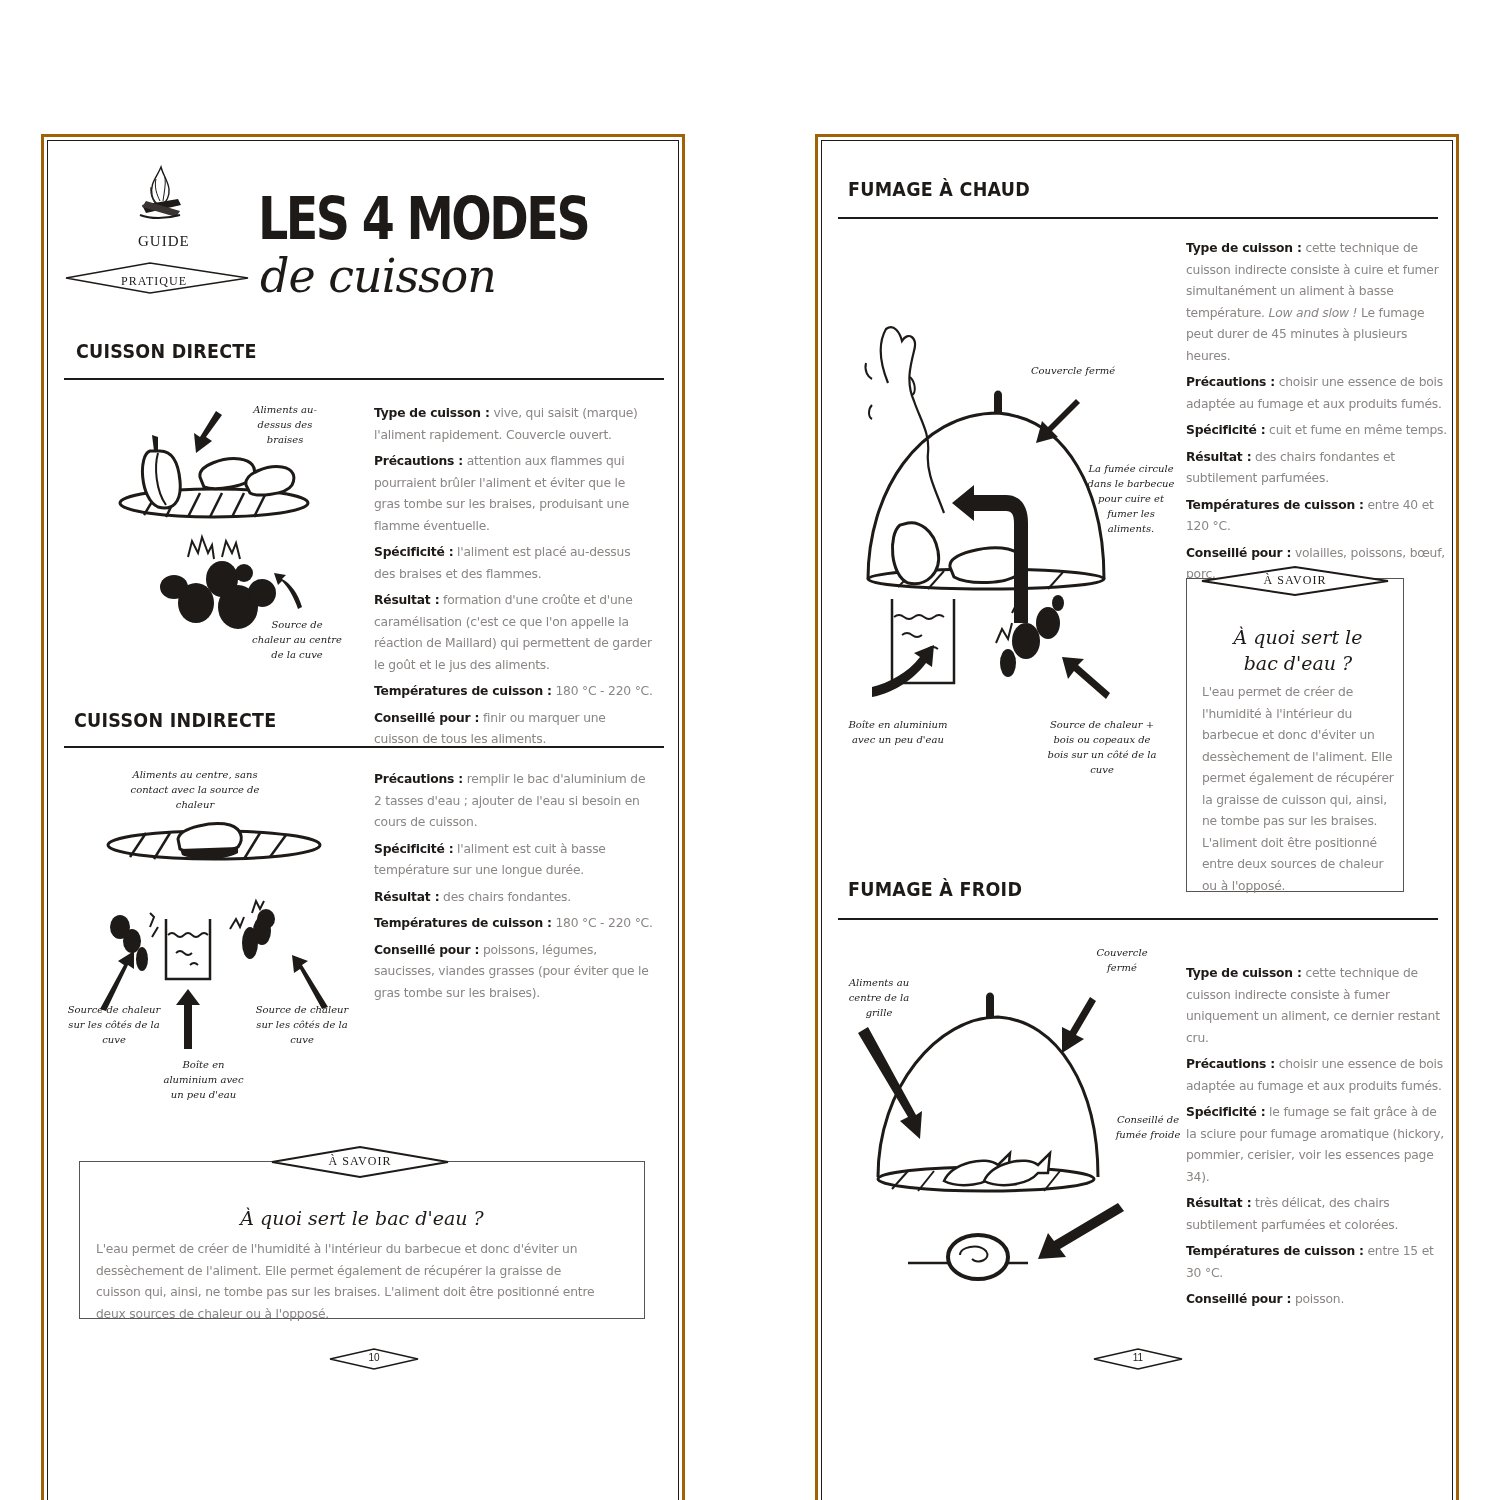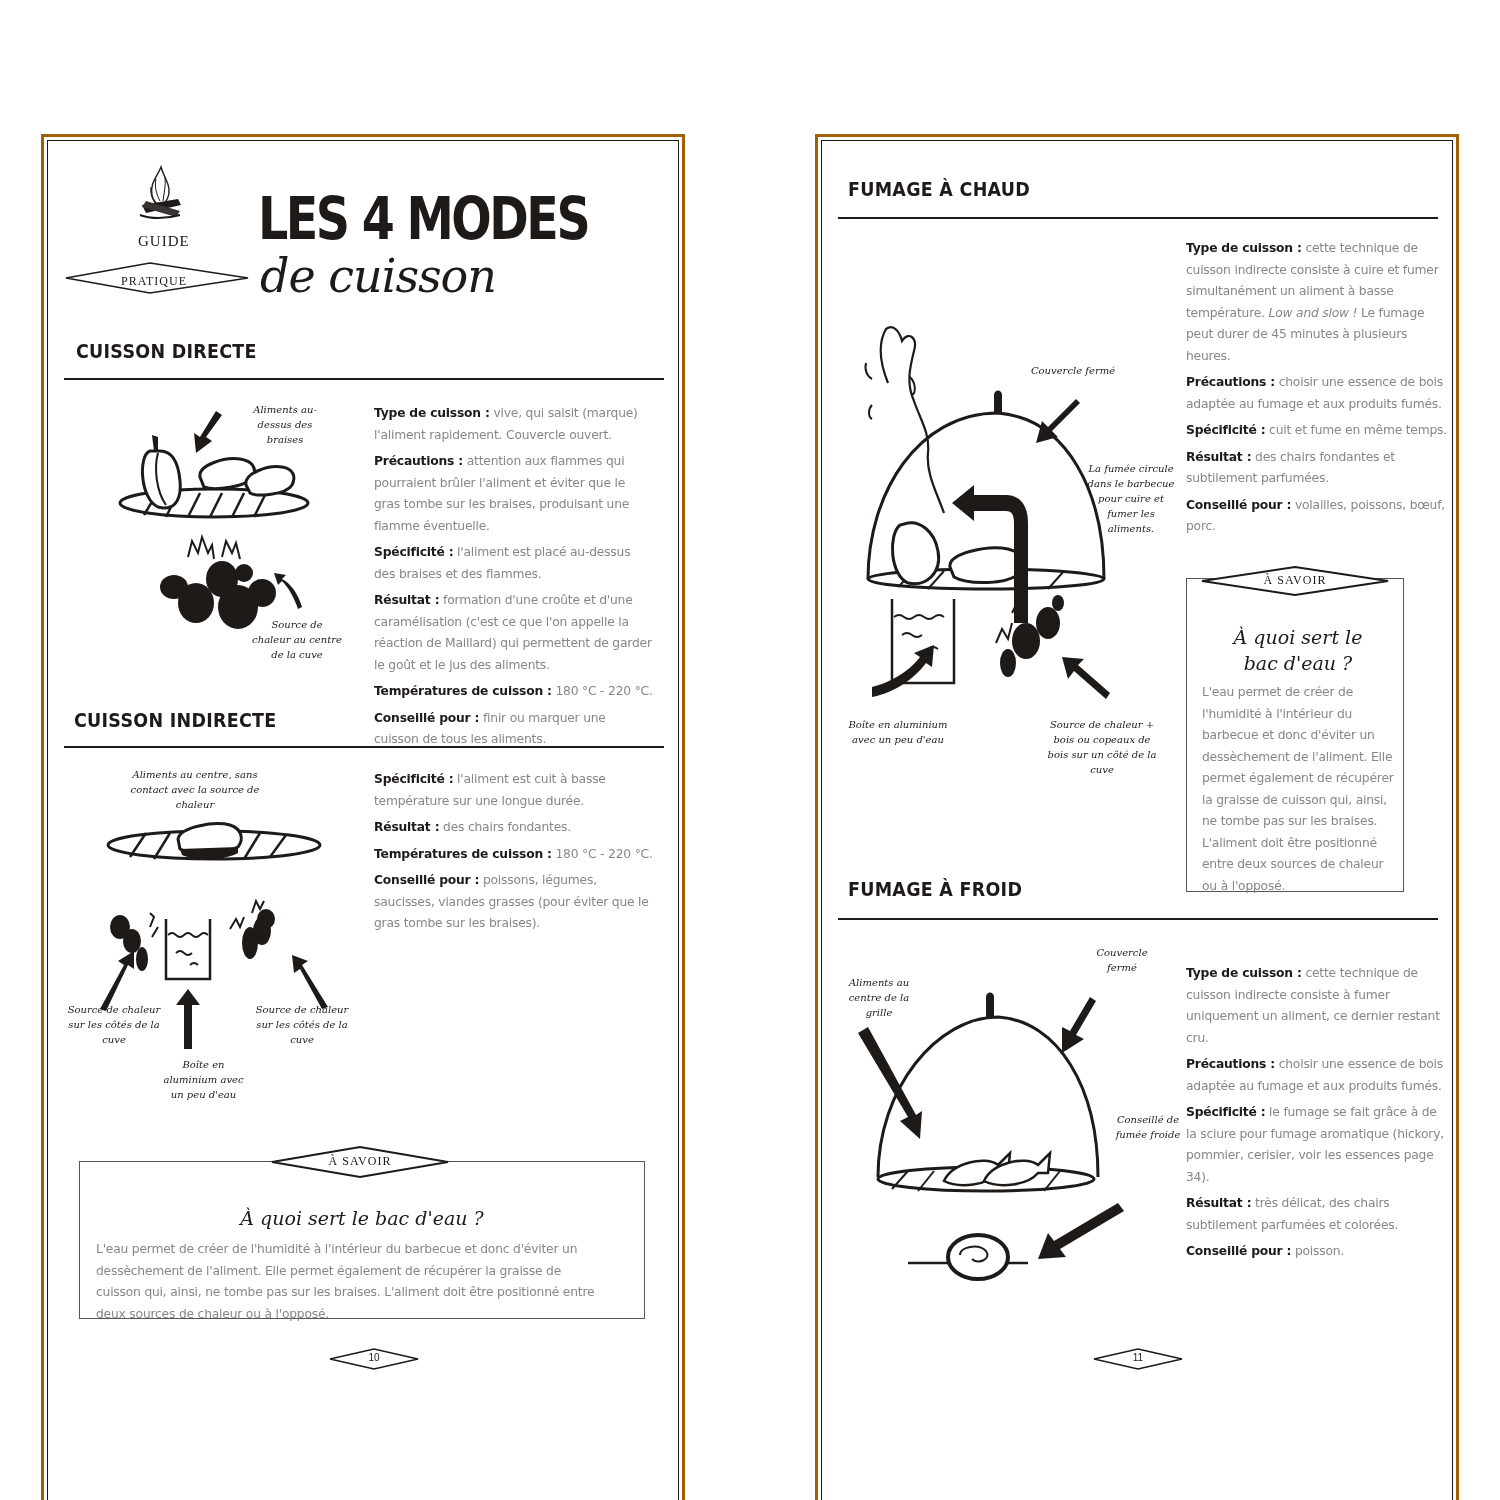--- a/index.html
+++ b/index.html
@@ -137,20 +137,21 @@
 
     <path d="M6 200 L30 156 L24 152 L40 142 L40 160 L34 156 L12 202 Z" fill="#1e1a18"></path>
     <path d="M90 240 L90 196 L82 196 L94 180 L106 196 L98 196 L98 240 Z" fill="#1e1a18"></path>
     <path d="M228 200 L206 160 L200 164 L198 146 L214 152 L208 156 L234 198 Z" fill="#1e1a18"></path>
   </svg>
   <div class="caption" style="left:20px;top:865px;width:100px;">Source de chaleur sur les côtés de la cuve</div>
   <div class="caption" style="left:208px;top:865px;width:100px;">Source de chaleur sur les côtés de la cuve</div>
   <div class="caption" style="left:112px;top:920px;width:95px;">Boîte en aluminium avec un peu d'eau</div>
 
   <div class="props" style="left:330px;top:632px;width:280px;">
+    <p><span class="lbl">Précautions :</span><span> remplir le bac d'aluminium de 2 tasses d'eau ; ajouter de l'eau si besoin en cours de cuisson.</span></p>
     <p><span class="lbl">Spécificité :</span><span> l'aliment est cuit à basse température sur une longue durée.</span></p>
     <p><span class="lbl">Résultat :</span><span> des chairs fondantes.</span></p>
     <p><span class="lbl">Températures de cuisson :</span><span> 180 °C - 220 °C.</span></p>
     <p><span class="lbl">Conseillé pour :</span><span> poissons, légumes, saucisses, viandes grasses (pour éviter que le gras tombe sur les braises).</span></p>
   </div>
 
   <div class="savoir-box" style="left:35px;top:1024px;width:566px;height:158px;"></div>
   <svg style="left:226px;top:1008px" width="180" height="34" viewBox="0 0 180 34">
     <polygon points="2,17 90,2 178,17 90,32" fill="#fff" stroke="#1e1a18" stroke-width="2"></polygon>
   </svg>
@@ -206,20 +207,21 @@
     <path d="M248 376 L216 348 L210 356 L204 334 L226 336 L220 342 L252 370 Z" fill="#1e1a18"></path>
   </svg>
   <div class="caption" style="left:30px;top:580px;width:100px;">Boîte en aluminium avec un peu d'eau</div>
   <div class="caption" style="left:224px;top:580px;width:120px;">Source de chaleur + bois ou copeaux de bois sur un côté de la cuve</div>
 
   <div class="props" style="left:368px;top:101px;width:262px;">
     <p><span class="lbl">Type de cuisson :</span><span> cette technique de cuisson indirecte consiste à cuire et fumer simultanément un aliment à basse température. </span><span class="it">Low and slow !</span><span> Le fumage peut durer de 45 minutes à plusieurs heures.</span></p>
     <p><span class="lbl">Précautions :</span><span> choisir une essence de bois adaptée au fumage et aux produits fumés.</span></p>
     <p><span class="lbl">Spécificité :</span><span> cuit et fume en même temps.</span></p>
     <p><span class="lbl">Résultat :</span><span> des chairs fondantes et subtilement parfumées.</span></p>
+    <p><span class="lbl">Températures de cuisson :</span><span> entre 40 et 120 °C.</span></p>
     <p><span class="lbl">Conseillé pour :</span><span> volailles, poissons, bœuf, porc.</span></p>
   </div>
 
   <div class="savoir-box" style="left:368px;top:441px;width:218px;height:314px;"></div>
   <svg style="left:382px;top:428px" width="190" height="32" viewBox="0 0 190 32">
     <polygon points="2,16 95,2 188,16 95,30" fill="#fff" stroke="#1e1a18" stroke-width="2"></polygon>
   </svg>
   <div class="diamond-label" style="left:427px;top:436px;width:100px;">À SAVOIR</div>
   <div class="savoir-q" style="left:400px;top:487px;width:160px;line-height:26px;">À quoi sert le bac d'eau ?</div>
   <div class="savoir-text" style="left:384px;top:545px;width:196px;">L'eau permet de créer de l'humidité à l'intérieur du barbecue et donc d'éviter un dessèchement de l'aliment. Elle permet également de récupérer la graisse de cuisson qui, ainsi, ne tombe pas sur les braises. L'aliment doit être positionné entre deux sources de chaleur ou à l'opposé.</div>
@@ -250,20 +252,21 @@
     <path d="M60 296 L180 296" stroke="#1e1a18" stroke-width="2.5"></path>
     <ellipse cx="130" cy="290" rx="30" ry="22" fill="#fff" stroke="#1e1a18" stroke-width="4"></ellipse>
     <path d="M112 288 C112 280 130 276 138 284 C144 292 130 298 124 292" fill="none" stroke="#1e1a18" stroke-width="2"></path>
   </svg>
 
   <div class="props" style="left:368px;top:826px;width:262px;">
     <p><span class="lbl">Type de cuisson :</span><span> cette technique de cuisson indirecte consiste à fumer uniquement un aliment, ce dernier restant cru.</span></p>
     <p><span class="lbl">Précautions :</span><span> choisir une essence de bois adaptée au fumage et aux produits fumés.</span></p>
     <p><span class="lbl">Spécificité :</span><span> le fumage se fait grâce à de la sciure pour fumage aromatique (hickory, pommier, cerisier, voir les essences page 34).</span></p>
     <p><span class="lbl">Résultat :</span><span> très délicat, des chairs subtilement parfumées et colorées.</span></p>
+    <p><span class="lbl">Températures de cuisson :</span><span> entre 15 et 30 °C.</span></p>
     <p><span class="lbl">Conseillé pour :</span><span> poisson.</span></p>
   </div>
 
   <svg style="left:274px;top:1210px" width="92" height="24" viewBox="0 0 92 24">
     <polygon points="2,12 46,2 90,12 46,22" fill="#fff" stroke="#1e1a18" stroke-width="1.5"></polygon>
   </svg>
   <div class="page-num" style="left:304px;top:1215px;width:32px;">11</div>
 </div>
 
 </body></html>

